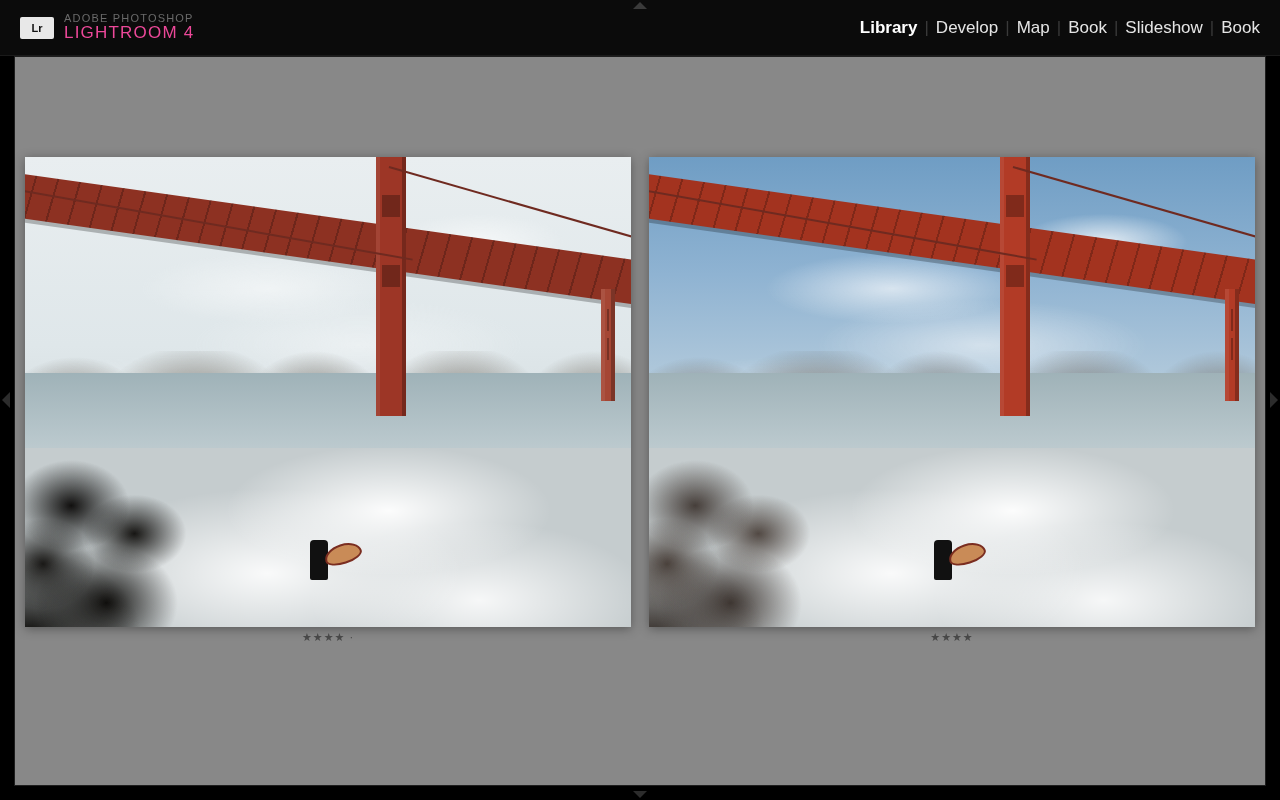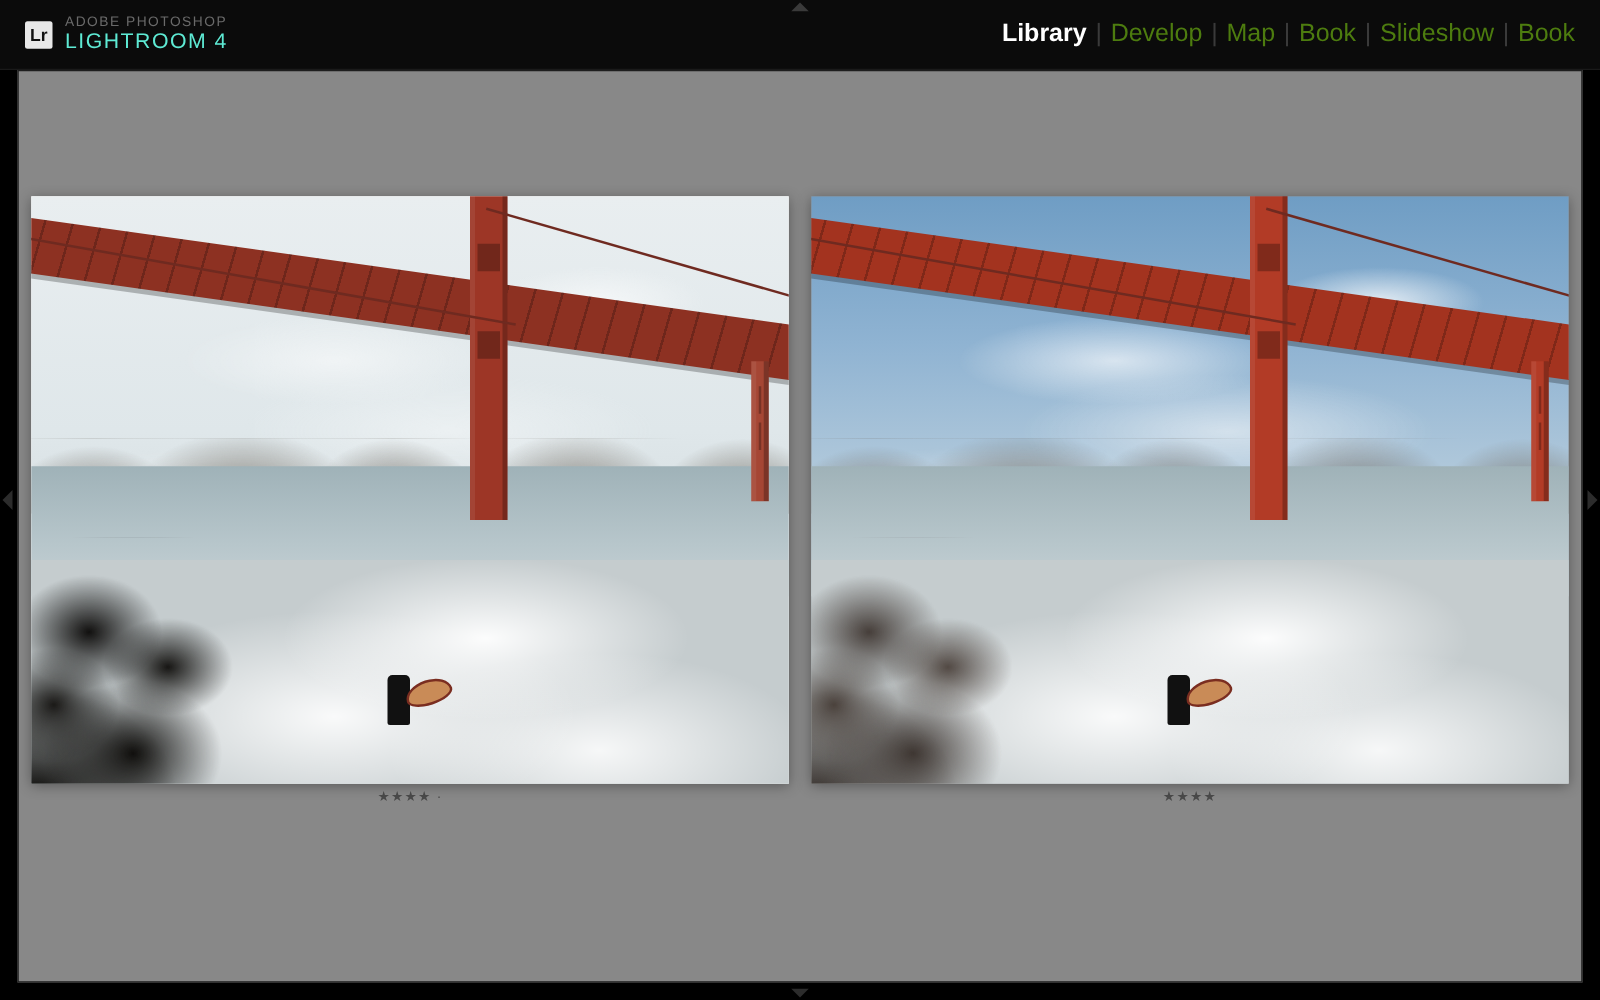--- a/index.html
+++ b/index.html
@@ -15,65 +15,65 @@
   .topbar {
     height: 56px;
     padding: 0 20px;
     display: flex;
     align-items: center;
     background: #0b0b0b;
     border-bottom: 1px solid #1a1a1a;
     position: relative;
   }
   .logo {
-    width: 22px; height: 22px;
+    width: 34px; height: 22px;
     background: #e8e8e8;
     color: #111;
     font-weight: 700;
-    font-size: 14px;
+    font-size: 11px;
     display: flex; align-items: center; justify-content: center;
     border-radius: 2px;
     margin-right: 10px;
   }
   .brand-block { line-height: 1.05; }
   .brand-small {
     font-size: 11px;
     letter-spacing: 1.2px;
     color: #6a6a6a;
   }
   .brand-large {
     font-size: 17px;
     letter-spacing: 1.2px;
-    color: #5eead4;
+    color: #ec4899;
     font-weight: 300;
   }
   .top-disclosure {
     position: absolute;
     left: 50%; top: 2px;
     transform: translateX(-50%);
     width: 0; height: 0;
     border-left: 7px solid transparent;
     border-right: 7px solid transparent;
     border-bottom: 7px solid #3a3a3a;
     cursor: pointer;
   }
   .modules {
     margin-left: auto;
     display: flex;
     align-items: baseline;
-    font-size: 20px;
+    font-size: 17px;
     justify-content: center;
   }
   .modules .sep {
     color: #3a3a3a;
     padding: 0 7px;
     font-weight: 300;
   }
   .module-item {
-    color: #4d7c0f;
+    color: #e5e5e5;
     cursor: pointer;
     padding: 2px 0;
   }
   .module-item.active {
     color: #ffffff;
     font-weight: 600;
   }
 
   
   .viewport {

